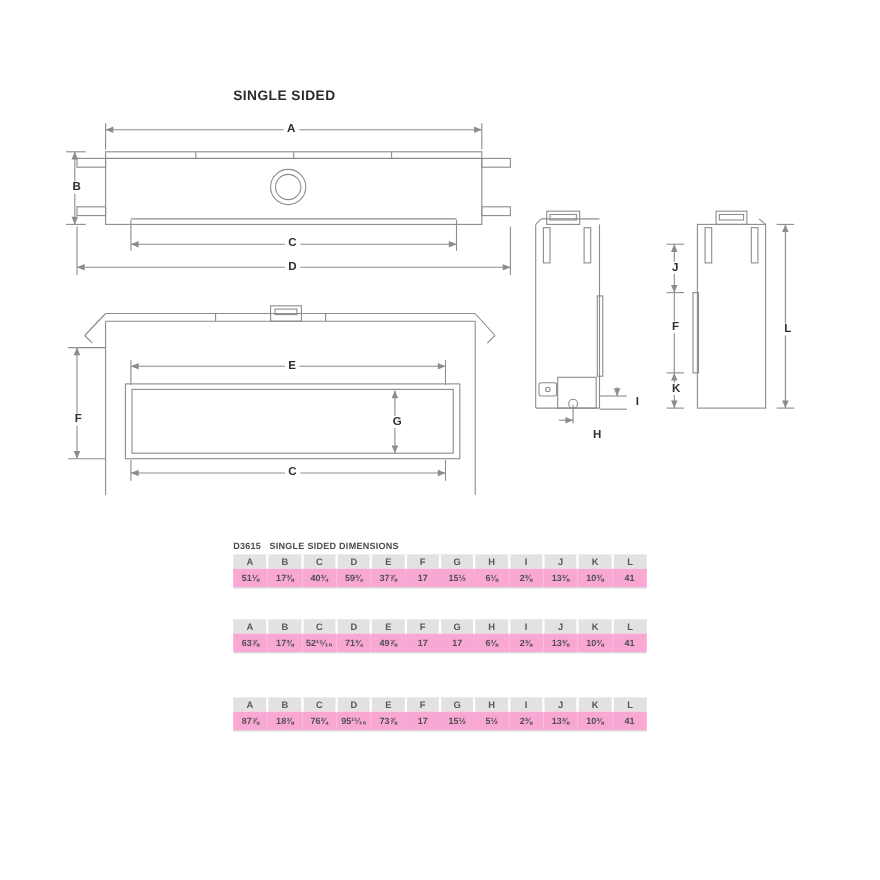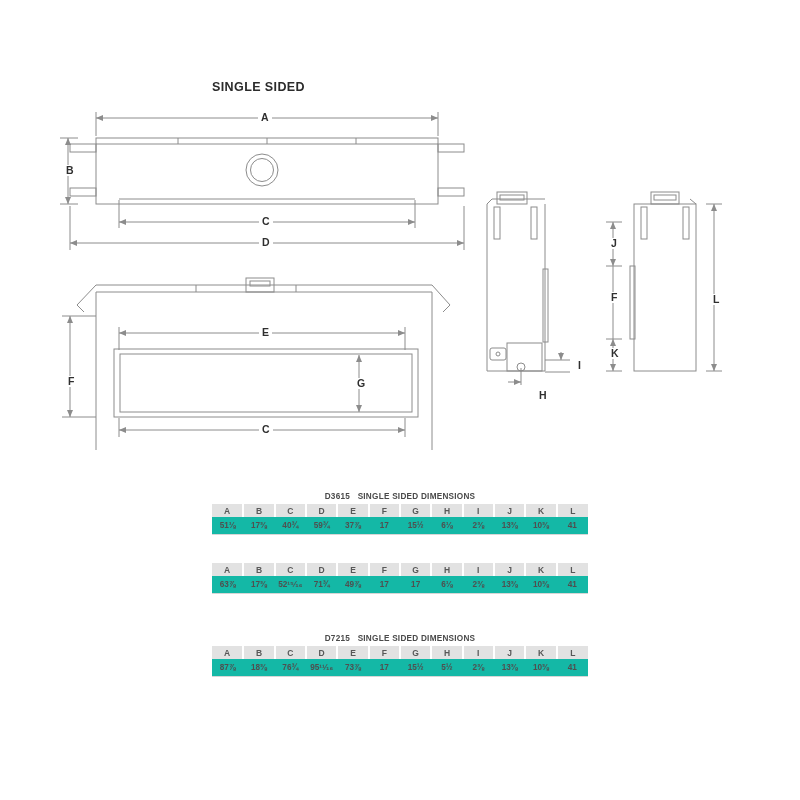--- a/index.html
+++ b/index.html
@@ -41,21 +41,21 @@
     background:#ffffff;
     padding:0 3px;
     line-height:11px;
   }
 
   
   .table-block { position:absolute; width:376px; left:212px; }
   .table-title {
     font-size:8.2px;
     font-weight:bold;
-    text-align:center;
+    text-align:left;
     color:#4a4a4a;
     letter-spacing:0.25px;
     margin-bottom:3px;
     white-space:pre;
   }
   table.dim-table {
     width:376px;
     border-collapse:collapse;
     table-layout:fixed;
   }
@@ -72,21 +72,21 @@
   }
   table.dim-table th:last-child { border-right:0; }
   table.dim-table td {
     font-size:8.2px;
     font-weight:bold;
     color:#4f4f4f;
     text-align:center;
     height:17px;
     padding:0;
     border-bottom:1px solid #d6d6d6;
-    background:#14b8a6;
+    background:#f9a8d4;
   }
 </style>
 </head>
 <body>
 
 <div class="page">
 
   <div class="main-title">SINGLE SIDED</div>
 
   <svg class="drawing-svg" viewBox="0 0 800 480">
@@ -369,21 +369,20 @@
         <td>2⅜</td>
         <td>13⅜</td>
         <td>10⅜</td>
         <td>41</td>
       </tr>
         </tbody>
     </table>
   </div>
 
   <div class="table-block" style="top:634px;">
-    <div class="table-title">D7215   SINGLE SIDED DIMENSIONS</div>
     <table class="dim-table">
       <thead>
           <tr>
         <th>A</th>
         <th>B</th>
         <th>C</th>
         <th>D</th>
         <th>E</th>
         <th>F</th>
         <th>G</th>

